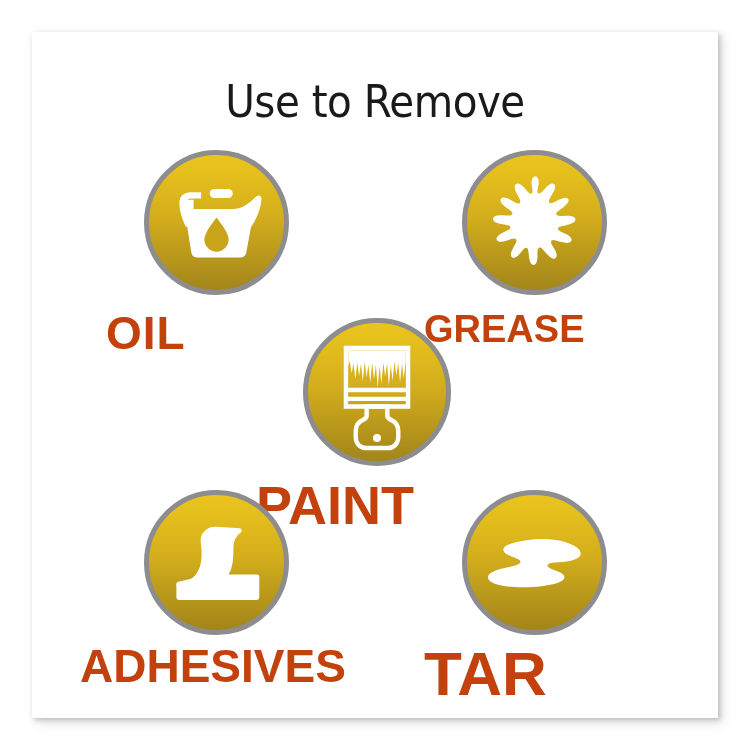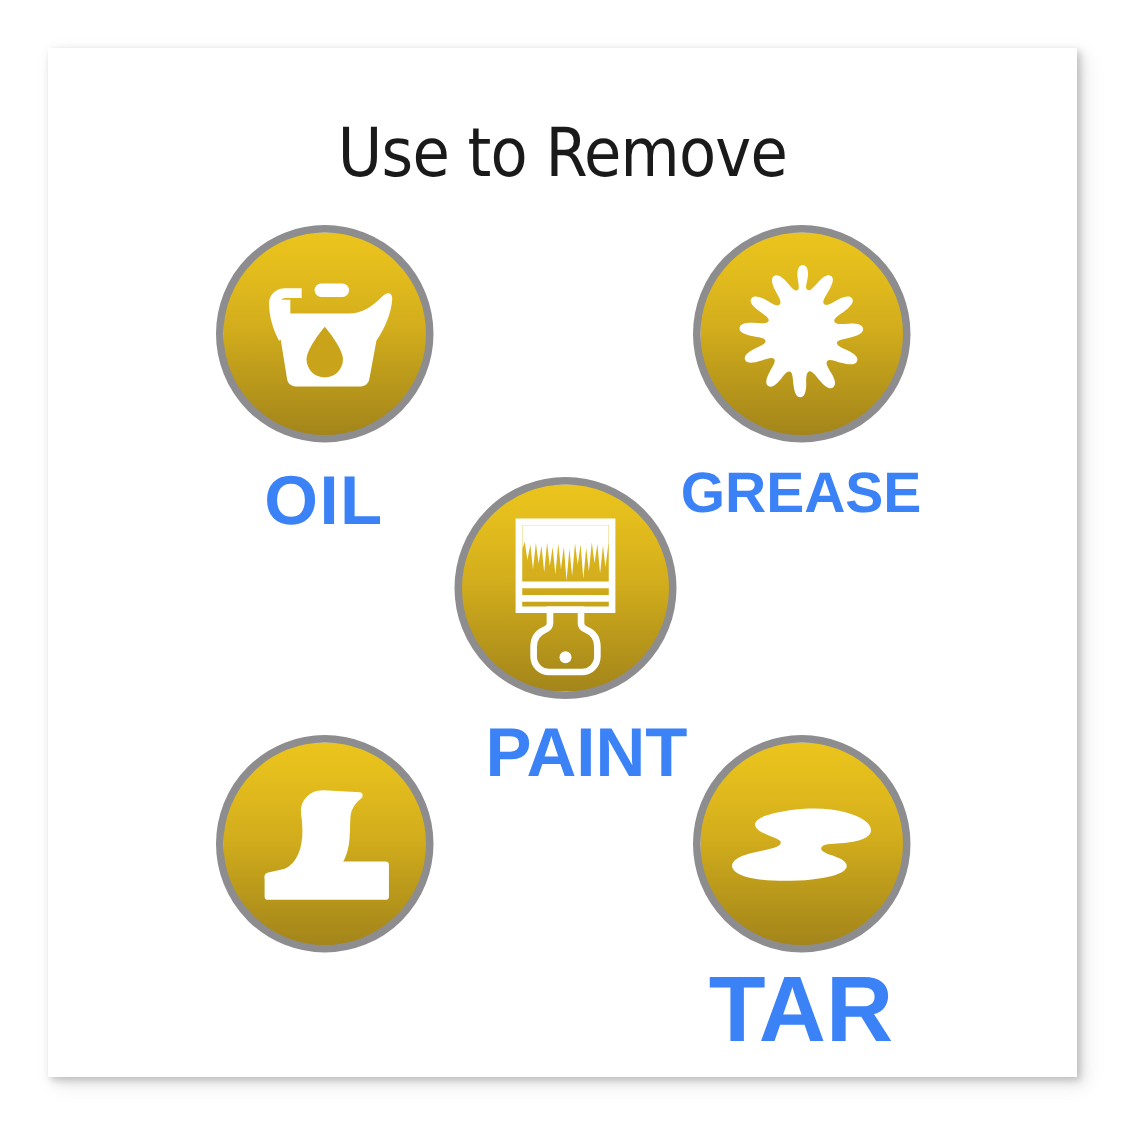--- a/index.html
+++ b/index.html
@@ -81,36 +81,36 @@
   #badge-grease    { left: 430px; top: 118px; width: 145px; height: 145px; }
   #badge-paint     { left: 271px; top: 286px; width: 148px; height: 148px; }
   #badge-adhesives { left: 112px; top: 458px; width: 145px; height: 145px; }
   #badge-tar       { left: 430px; top: 458px; width: 145px; height: 145px; }
 
   
   .label {
     position: absolute;
     font-family: "Liberation Sans", sans-serif;
     font-weight: 700;
-    color: #3b82f6;
+    color: #c2410c;
     white-space: nowrap;
     line-height: 1;
-    text-align: center;
+    text-align: left;
   }
   #label-oil {
     left: 74px; top: 278px; width: 220px;
     font-size: 46px; letter-spacing: 1px;
   }
   #label-grease {
     left: 392px; top: 278px; width: 220px;
     font-size: 38px; letter-spacing: 0px;
   }
   #label-paint {
-    left: 249px; top: 446px; width: 220px;
-    font-size: 46px; letter-spacing: 0px;
+    left: 224px; top: 446px; width: 220px;
+    font-size: 54px; letter-spacing: 0px;
   }
   #label-adhesives {
     left: 48px; top: 611px; width: 328px;
     font-size: 46px; letter-spacing: 0px;
   }
   #label-tar {
     left: 392px; top: 611px; width: 220px;
     font-size: 62px; letter-spacing: 0px;
   }
 </style>
@@ -265,20 +265,21 @@
                      C39.2,29.4 44.0,25.0 49.5,25.3
                      L67.0,26.3
                      C67.0,26.3 61.5,30.0 61.0,36.5
                      C60.5,43.0 61.5,52.5 57.0,59.0
                      C52.0,66.3 43.5,68.3 38.0,68.0
                      C31.0,67.6 22.0,66.5 22.0,66.5 Z"></path>
           </g>
         </svg>
       </span>
     </div>
+    <div class="label" id="label-adhesives">ADHESIVES</div>
 
     <div class="badge" id="badge-tar">
       <span class="glyph">
         <svg viewBox="0 0 100 100" aria-hidden="true">
           <path fill="#ffffff" d="
             M44.0,33.5
             C53.5,32.0 64.0,32.2 72.0,34.6
             C79.5,36.8 84.5,40.0 84.2,43.6
             C83.9,47.2 78.0,49.0 71.0,49.6
             C66.0,50.0 61.5,49.8 60.0,51.4

